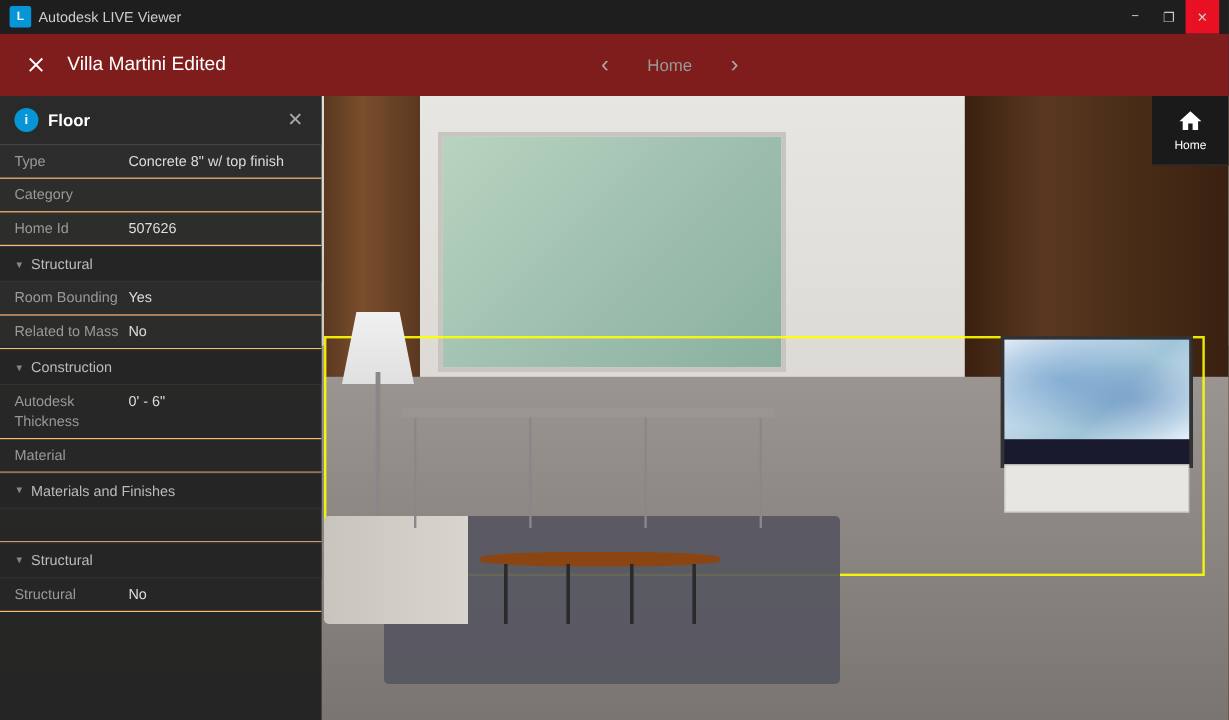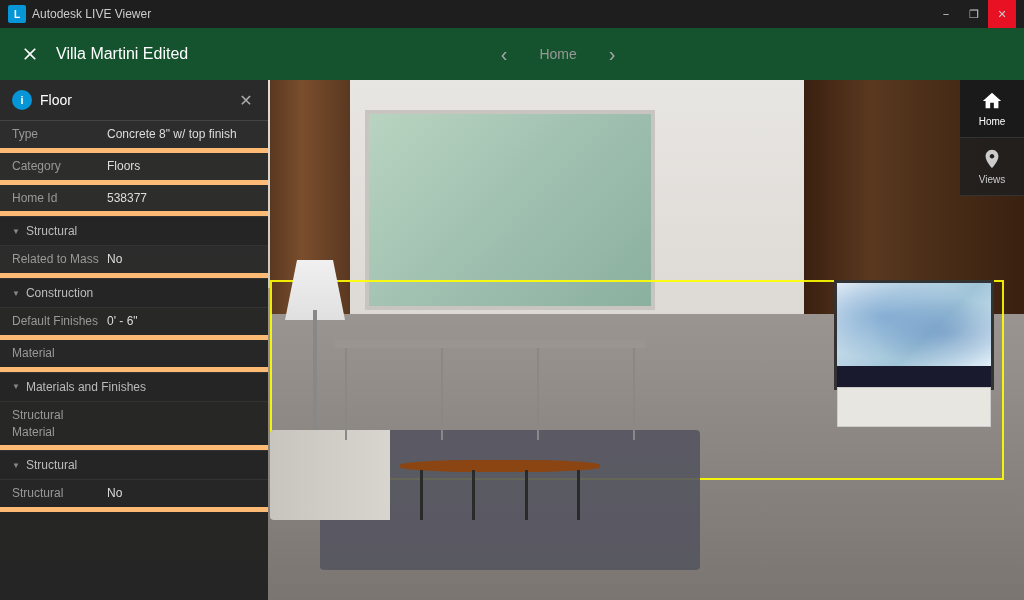--- a/index.html
+++ b/index.html
@@ -13,21 +13,21 @@
     }
     #titlebar .title-left { display: flex; align-items: center; gap: 6px; }
     #titlebar .autodesk-icon { width: 18px; height: 18px; background: #0696d7; border-radius: 2px; display: flex; align-items: center; justify-content: center; font-size: 10px; color: white; font-weight: bold; }
     #titlebar .title-text { color: #cccccc; font-size: 12px; }
     #titlebar .window-controls { display: flex; gap: 0; }
     #titlebar .win-btn { width: 28px; height: 28px; display: flex; align-items: center; justify-content: center; cursor: pointer; font-size: 11px; color: #ccc; }
     #titlebar .win-btn.close { background: #e81123; }
 
     
     #appbar {
-      width: 100%; height: 52px; background: #14532d;
+      width: 100%; height: 52px; background: #7f1d1d;
       display: flex; align-items: center; justify-content: space-between;
       padding: 0 16px;
     }
     #appbar .left { display: flex; align-items: center; gap: 12px; }
     #appbar .close-btn { width: 28px; height: 28px; display: flex; align-items: center; justify-content: center; cursor: pointer; }
     #appbar .close-btn svg { width: 20px; height: 20px; fill: white; }
     #appbar .project-name { color: white; font-size: 16px; font-weight: 400; }
     #appbar .nav-center { display: flex; align-items: center; gap: 24px; }
     #appbar .nav-btn { color: #aaa; font-size: 20px; cursor: pointer; background: none; border: none; padding: 4px 8px; }
     #appbar .home-label { color: #999; font-size: 14px; }
@@ -153,28 +153,28 @@
     .panel-header {
       display: flex; align-items: center; justify-content: space-between;
       padding: 10px 12px; background: #2a2a2a; border-bottom: 1px solid #444;
     }
     .panel-header-left { display: flex; align-items: center; gap: 8px; }
     .info-icon {
       width: 20px; height: 20px; background: #0696d7; border-radius: 50%;
       display: flex; align-items: center; justify-content: center;
       color: white; font-size: 11px; font-weight: bold; flex-shrink: 0;
     }
-    .panel-title { color: white; font-size: 14px; font-weight: 400; }
+    .panel-title { color: white; font-size: 14px; font-weight: 700; }
     .panel-close {
       cursor: pointer; color: #aaa; font-size: 16px; width: 20px; height: 20px;
       display: flex; align-items: center; justify-content: center;
     }
 
     .prop-row {
-      display: flex; padding: 5px 12px; border-bottom: 5px solid #fdba74;
+      display: flex; padding: 5px 12px; border-bottom: 1px solid #fdba74;
       align-items: flex-start; min-height: 28px;
     }
     .prop-label { color: #999; width: 95px; flex-shrink: 0; line-height: 1.4; }
     .prop-value { color: #ddd; flex: 1; line-height: 1.4; }
 
     .section-header {
       display: flex; align-items: center; gap: 6px;
       padding: 7px 12px; background: #252525;
       color: #bbb; font-size: 12px; cursor: pointer;
       border-bottom: 1px solid #333; border-top: 1px solid #333;
@@ -274,73 +274,69 @@
       </div>
       <div class="panel-close">✕</div>
     </div>
 
     <div class="prop-row">
       <span class="prop-label">Type</span>
       <span class="prop-value">Concrete 8" w/ top finish</span>
     </div>
     <div class="prop-row">
       <span class="prop-label">Category</span>
-      <span class="prop-value">Floors</span>
     </div>
     <div class="prop-row">
       <span class="prop-label">Home Id</span>
-      <span class="prop-value">538377</span>
+      <span class="prop-value">507626</span>
     </div>
 
     <div class="section-header">
       <span class="triangle">▼</span>
       <span>Structural</span>
     </div>
     <div class="prop-row">
+      <span class="prop-label">Room Bounding</span>
+      <span class="prop-value">Yes</span>
+    </div>
+    <div class="prop-row">
       <span class="prop-label">Related to Mass</span>
       <span class="prop-value">No</span>
     </div>
 
     <div class="section-header">
       <span class="triangle">▼</span>
       <span>Construction</span>
     </div>
     <div class="prop-row">
-      <span class="prop-label">Default Finishes</span>
+      <span class="prop-label">Autodesk Thickness</span>
       <span class="prop-value">0' - 6"</span>
     </div>
     <div class="prop-row">
       <span class="prop-label">Material</span>
     </div>
 
     <div class="section-header">
       <span class="triangle">▼</span>
       <span>Materials and Finishes</span>
     </div>
     <div class="prop-row">
-      <span class="prop-label">Structural Material</span>
     </div>
 
     <div class="section-header">
       <span class="triangle">▼</span>
       <span>Structural</span>
     </div>
     <div class="prop-row">
       <span class="prop-label">Structural</span>
       <span class="prop-value">No</span>
     </div>
   </div>
 
   <div id="right-panel">
     <div class="right-btn active">
       <svg viewBox="0 0 24 24">
           <path d="M10 20v-6h4v6h5v-8h3L12 3 2 12h3v8z"></path>
         </svg>
       <span>Home</span>
     </div>
-    <div class="right-btn">
-      <svg viewBox="0 0 24 24">
-          <path d="M12 2C8.13 2 5 5.13 5 9c0 5.25 7 13 7 13s7-7.75 7-13c0-3.87-3.13-7-7-7zm0 9.5c-1.38 0-2.5-1.12-2.5-2.5s1.12-2.5 2.5-2.5 2.5 1.12 2.5 2.5-1.12 2.5-2.5 2.5z"></path>
-        </svg>
-      <span>Views</span>
-    </div>
   </div>
 </div>
 
 </body></html>

